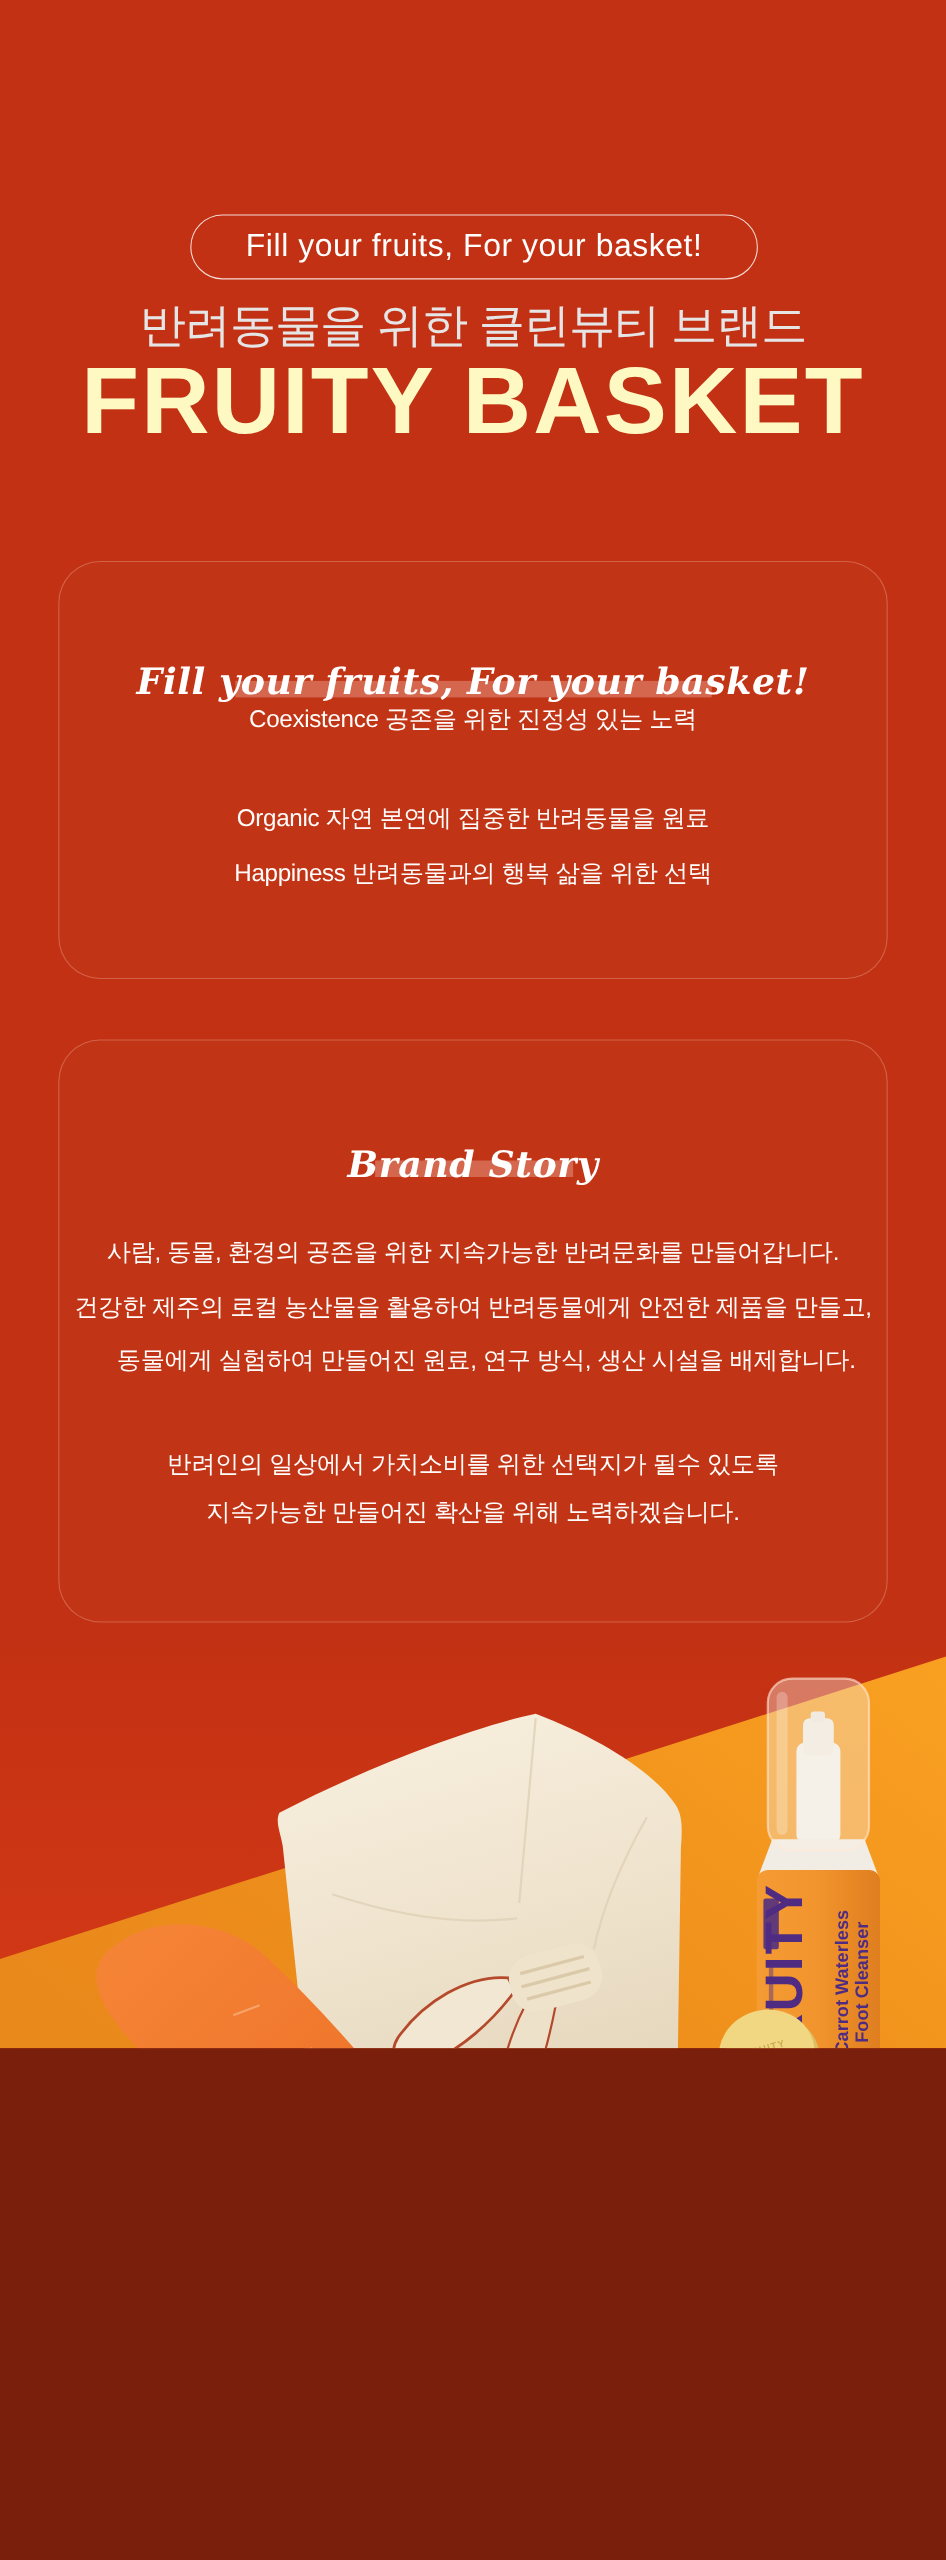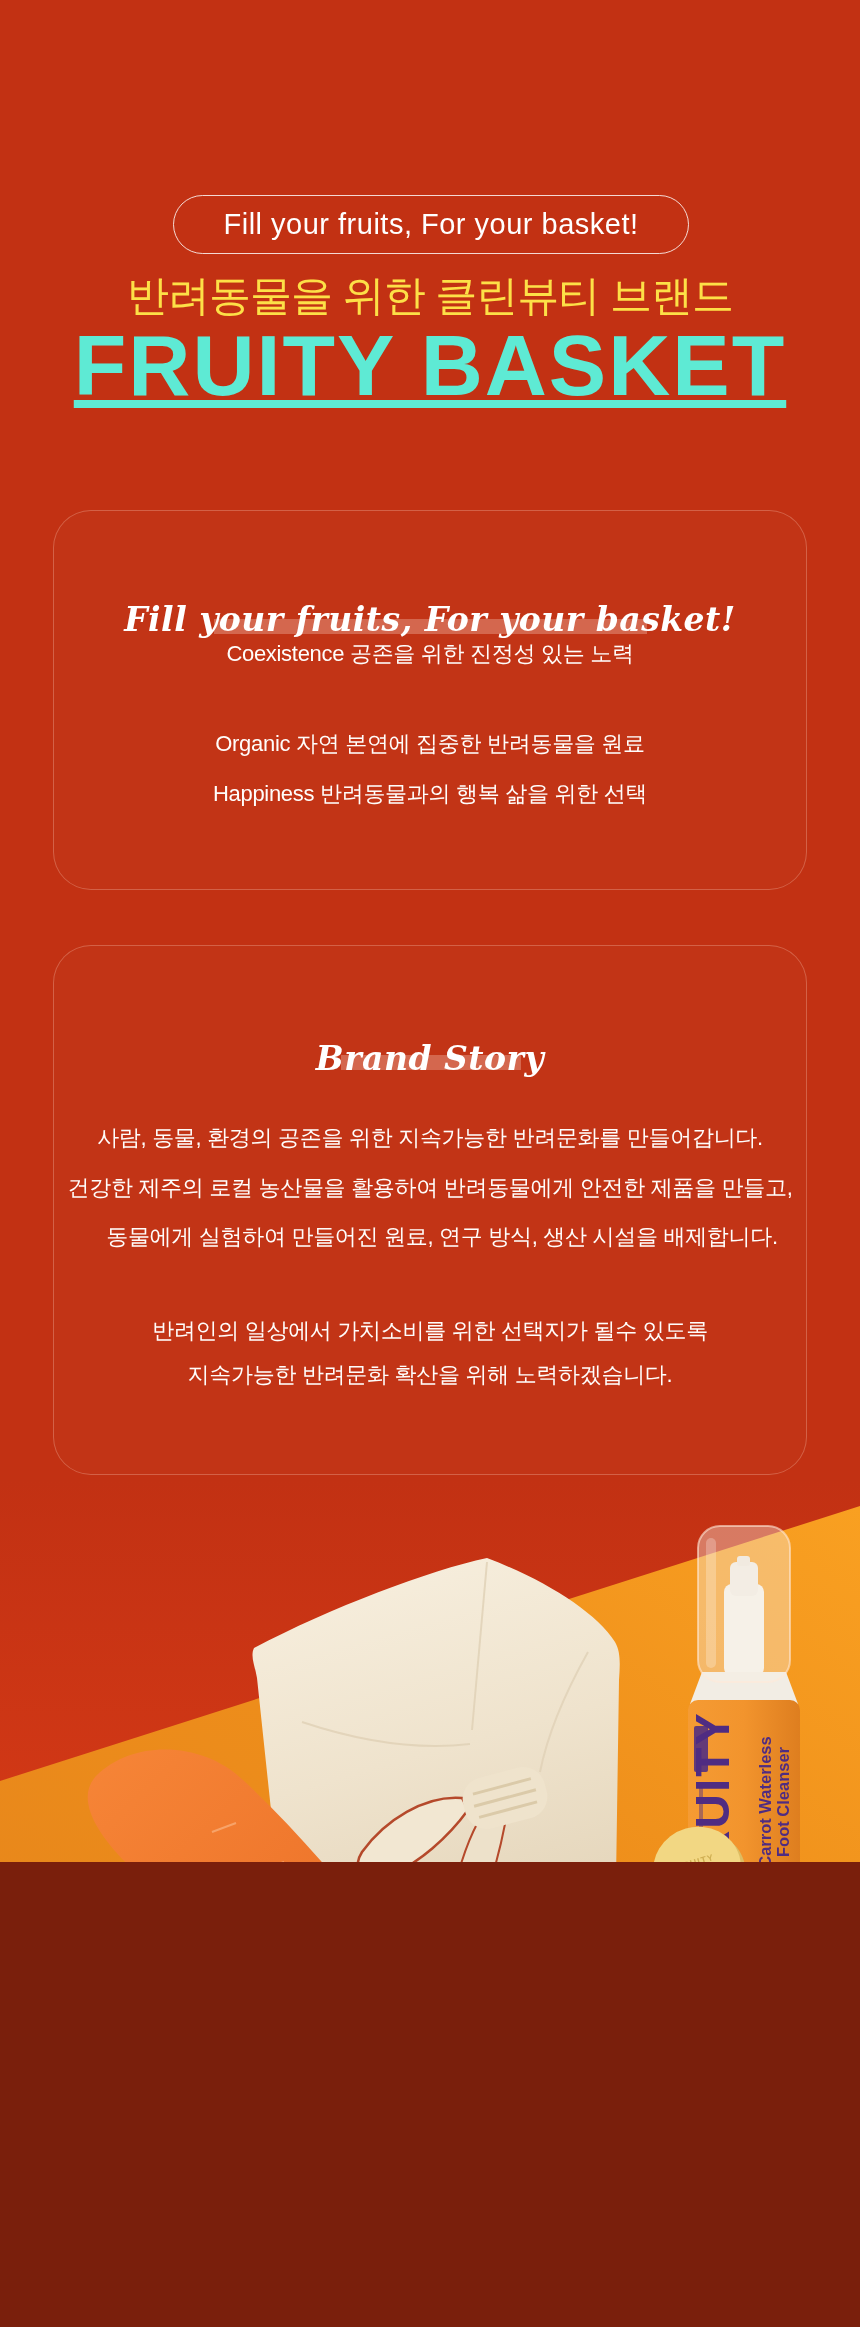--- a/index.html
+++ b/index.html
@@ -13,26 +13,26 @@
   .centered{left:0; width:860px; text-align:center;}
 
   
   .hero-badge{
     left:173px; top:195px; width:514px; height:57px;
     border:1.5px solid rgba(255,255,255,.82); border-radius:30px;
     display:flex; align-items:center; justify-content:center;
     color:#ffffff; font-size:29px; font-weight:400; letter-spacing:.5px;
   }
   .hero-subtitle{
-    top:270px; color:#fde047; font-size:42px; font-weight:500;
+    top:270px; color:#e5e5e5; font-size:42px; font-weight:500;
     letter-spacing:-1px; line-height:1.25;
   }
   .hero-brand{
-    top:322px; color:#5eead4; font-size:86px; font-weight:800;
-    letter-spacing:2px; line-height:1.0;text-decoration:underline;
+    top:322px; color:#fef9c3; font-size:86px; font-weight:800;
+    letter-spacing:2px; line-height:1.0;
   }
 
   
   .card{
     left:53px; width:754px; border-radius:38px;
     border:1.5px solid rgba(248,205,184,.30);
     background:rgba(255,240,232,.015);
     box-sizing:border-box;
   }
   .card-1{top:510px; height:380px;}
@@ -74,21 +74,21 @@
   <div class="abs centered body-line" style="top:731px;">Organic 자연 본연에 집중한 반려동물을 원료</div>
   <div class="abs centered body-line" style="top:781px;">Happiness 반려동물과의 행복 삶을 위한 선택</div>
 
   <div class="abs card card-2"></div>
   <div class="abs title-hl hl-2"></div>
   <div class="abs centered card-title" style="top:1035px;">Brand Story</div>
   <div class="abs centered body-line" style="top:1125px;">사람, 동물, 환경의 공존을 위한 지속가능한 반려문화를 만들어갑니다.</div>
   <div class="abs centered body-line" style="top:1175px;text-align:center;">건강한 제주의 로컬 농산물을 활용하여 반려동물에게 안전한 제품을 만들고,</div>
   <div class="abs centered body-line" style="top:1224px;padding-left:12px;">동물에게 실험하여 만들어진 원료, 연구 방식, 생산 시설을 배제합니다.</div>
   <div class="abs centered body-line" style="top:1318px;">반려인의 일상에서 가치소비를 위한 선택지가 될수 있도록</div>
-  <div class="abs centered body-line" style="top:1362px;">지속가능한 반려문화 확산을 위해 노력하겠습니다.</div>
+  <div class="abs centered body-line" style="top:1362px;">지속가능한 만들어진 확산을 위해 노력하겠습니다.</div>
 
   <div class="abs photo">
     <svg width="860" height="847" viewBox="0 0 860 847">
       <defs>
         <linearGradient id="wallGrad" x1="0" y1="0" x2="0" y2="1">
           <stop offset="0" stop-color="#C23113"></stop>
           <stop offset="0.45" stop-color="#D43916"></stop>
           <stop offset="0.8" stop-color="#E5431B"></stop>
           <stop offset="1" stop-color="#E5441B"></stop>
         </linearGradient>

